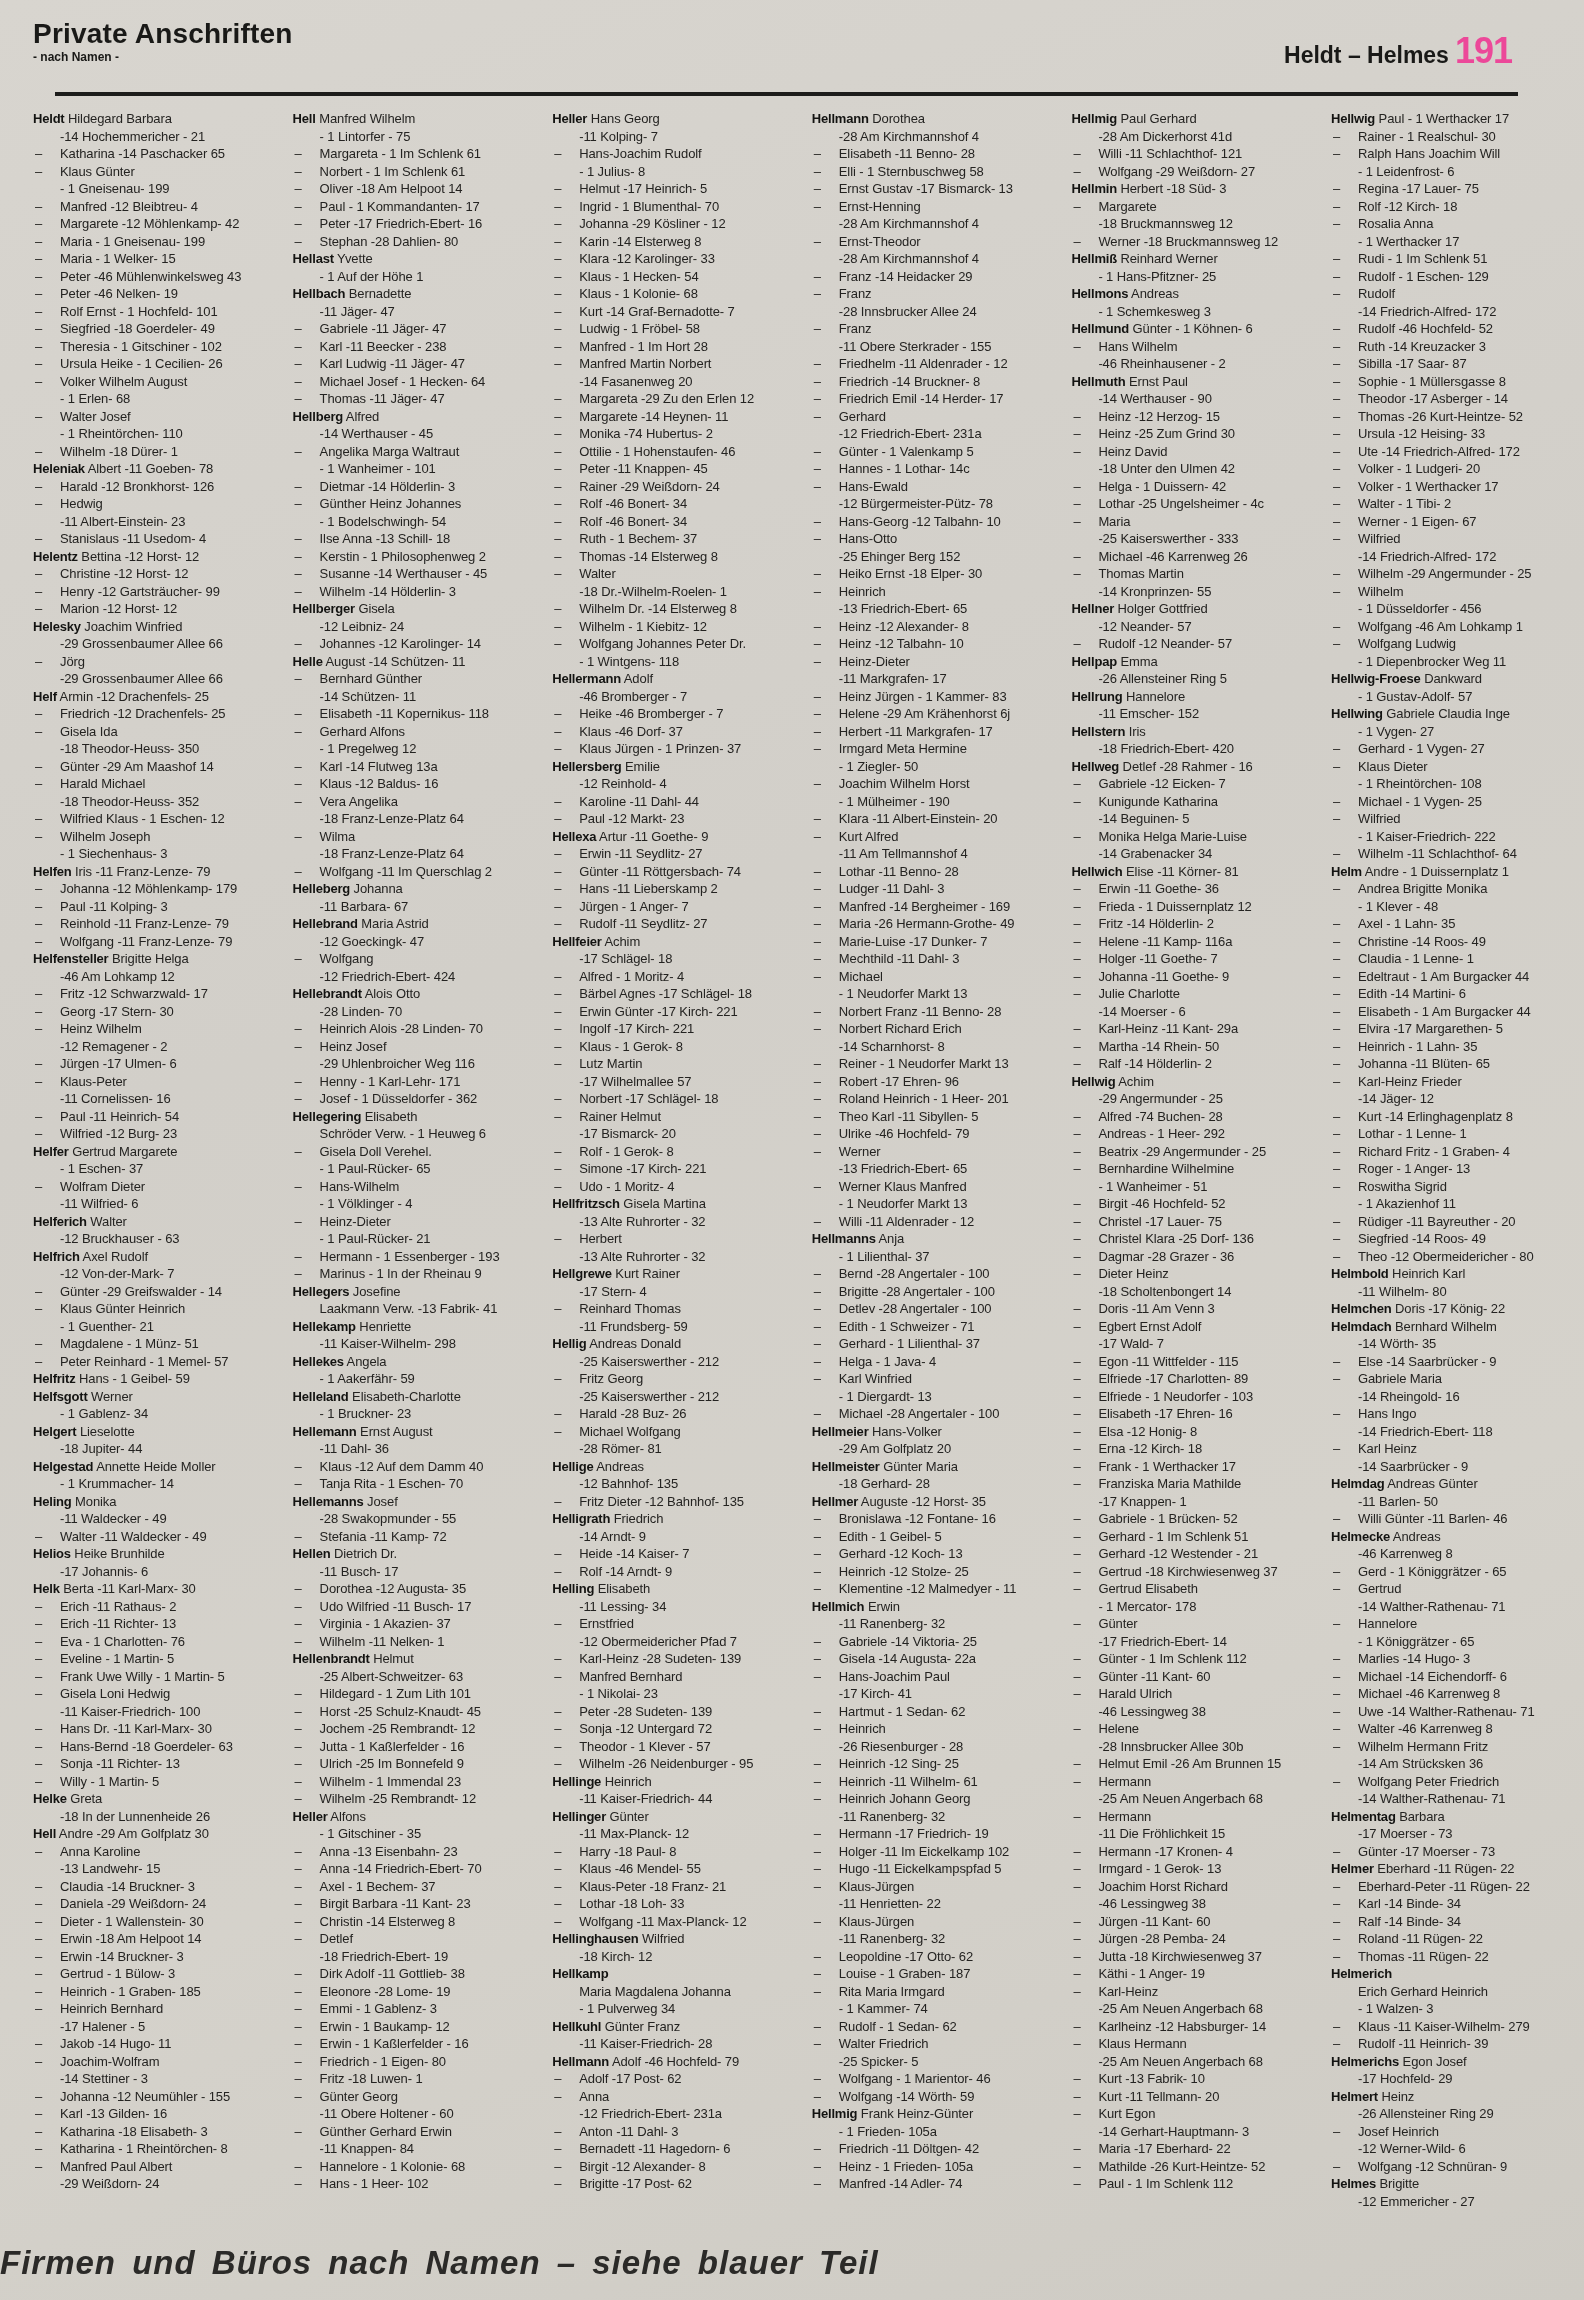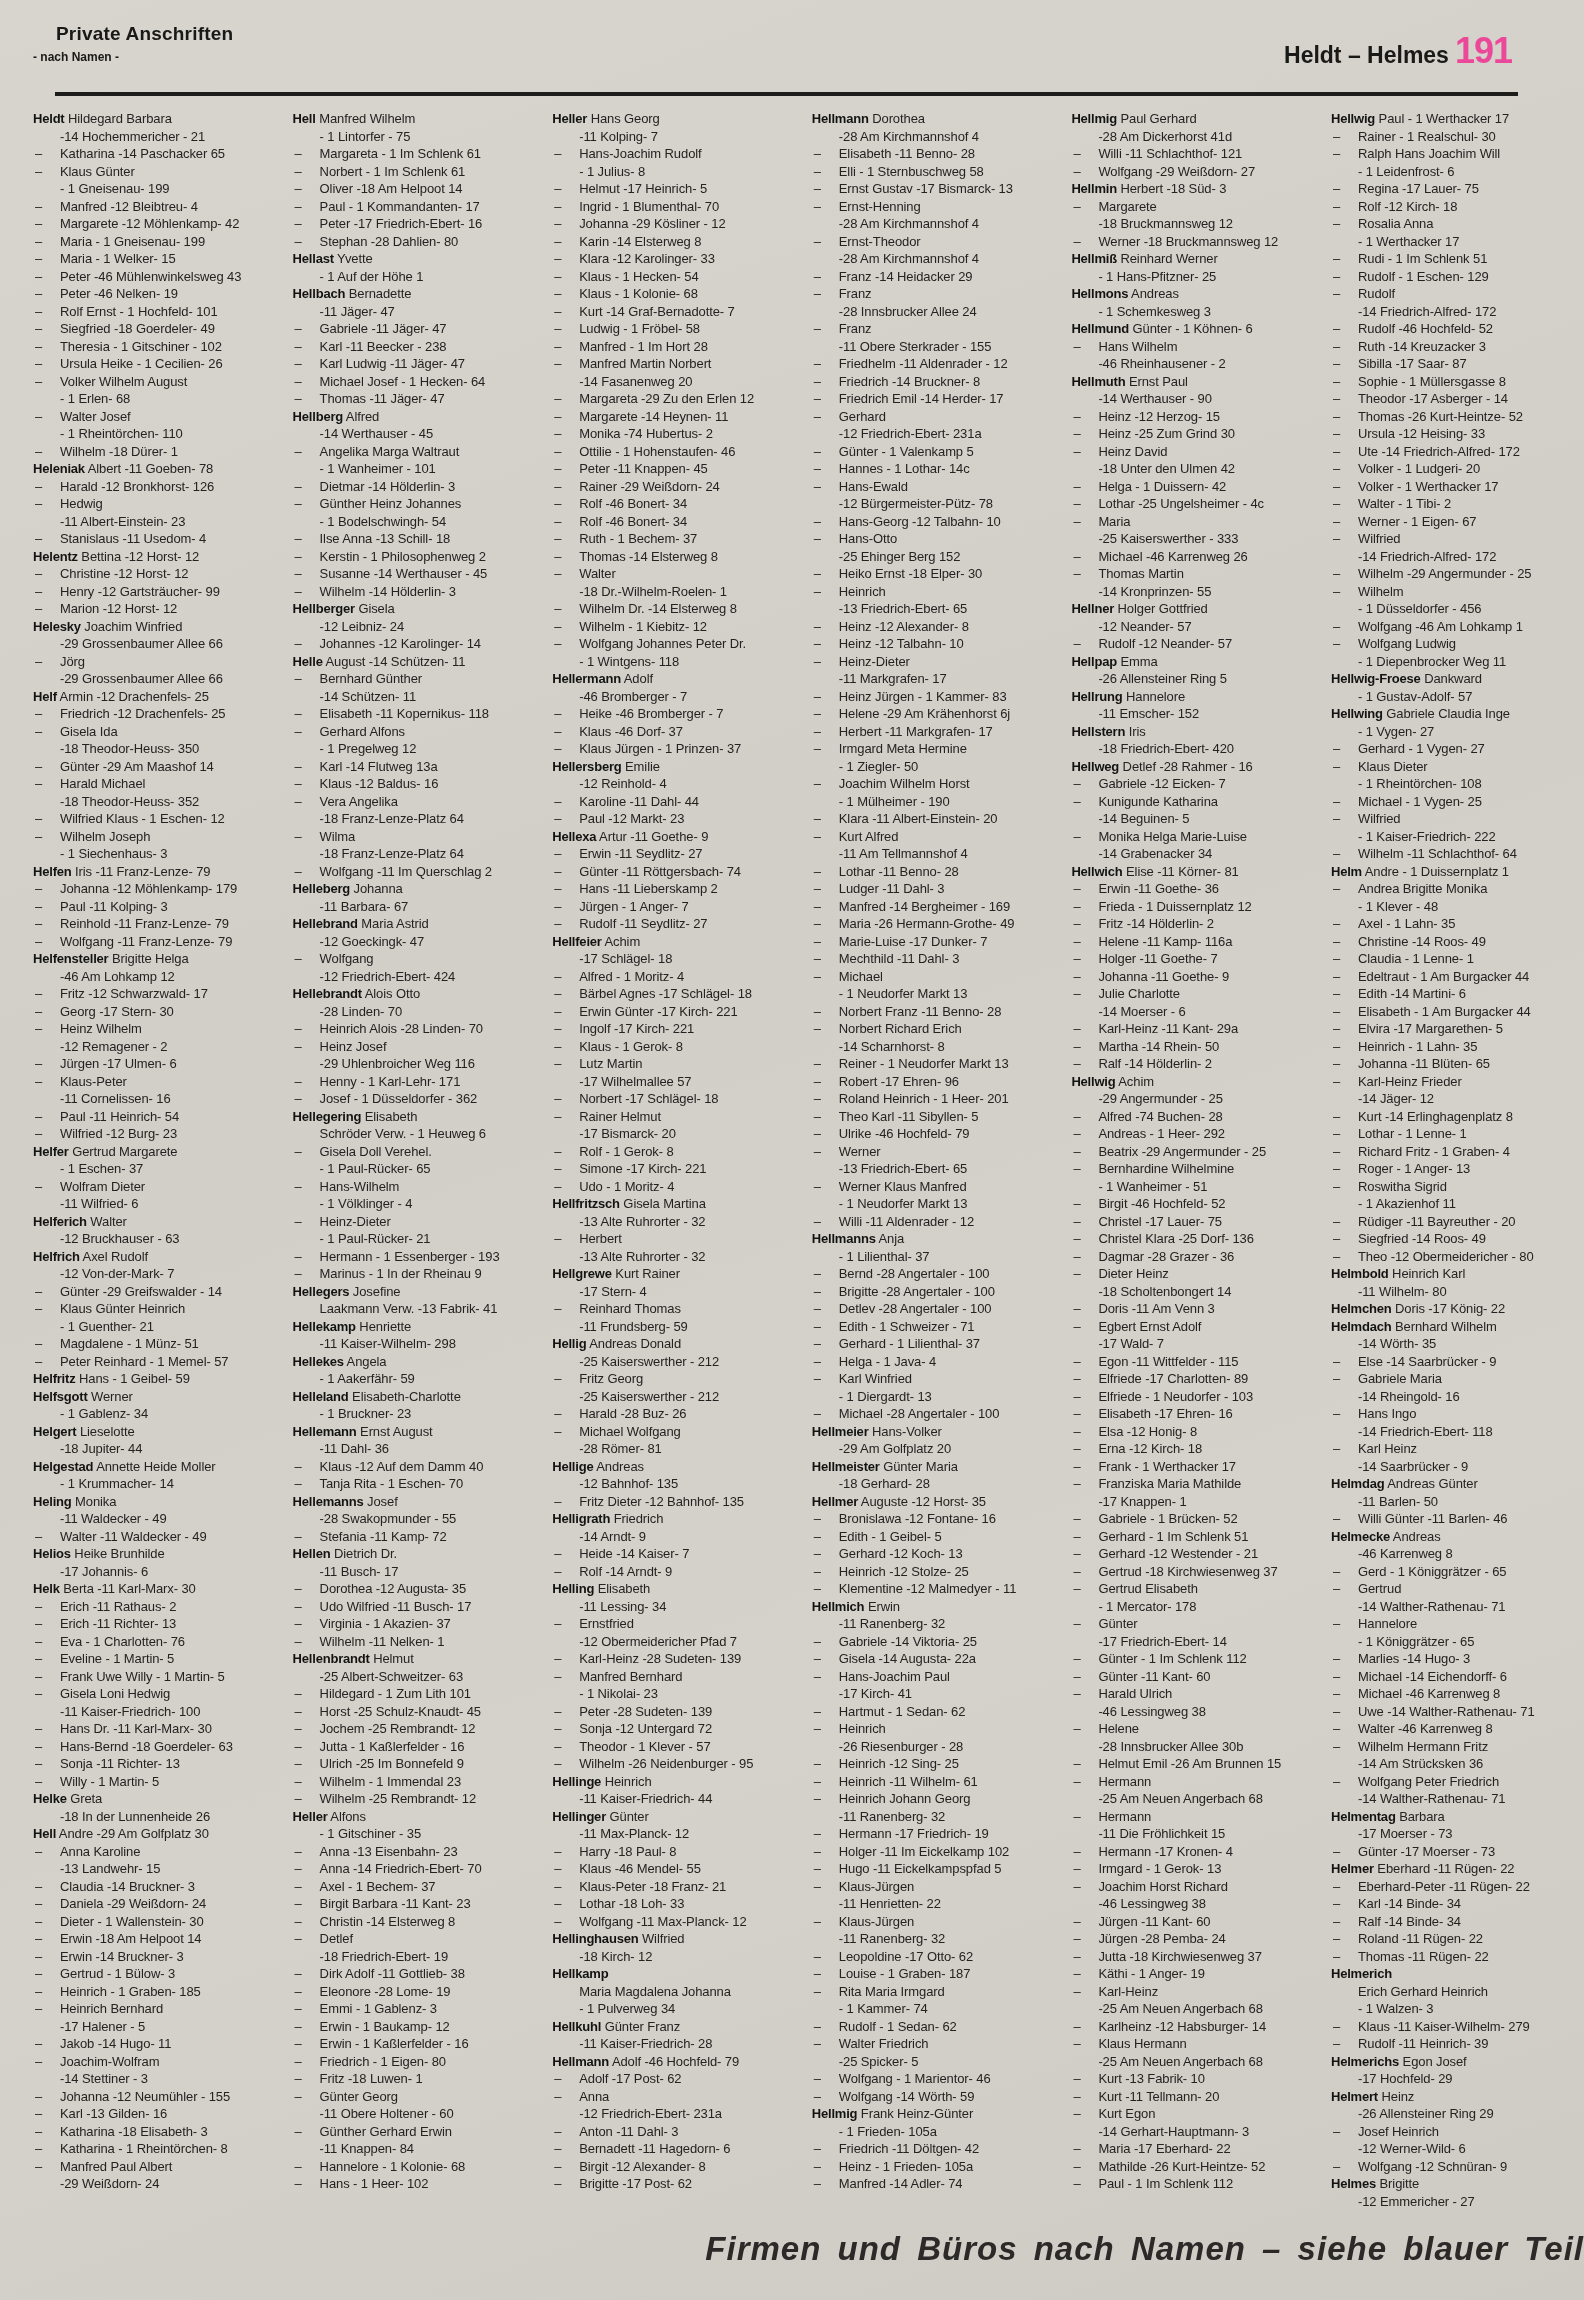--- a/index.html
+++ b/index.html
@@ -4,39 +4,39 @@
 <style>
   html,body{margin:0;padding:0;}
   body{
     width:1584px;height:2300px;
     background:linear-gradient(160deg,#d8d5cf 0%,#d2cfc9 40%,#d5d2cb 70%,#cecbc4 100%);
     font-family:"Liberation Sans","DejaVu Sans",sans-serif;
     color:#22211f;
     overflow:hidden;
   }
   .header{position:relative;height:66px;padding:22px 64px 0 33px;}
-  .title1{font-size:19px;font-weight:bold;letter-spacing:0.2px;line-height:24px;color:#191917;margin-left:23px;}
+  .title1{font-size:28px;font-weight:bold;letter-spacing:0.2px;line-height:24px;color:#191917;}
   .title2{font-size:12px;font-weight:bold;line-height:23px;color:#191917;}
   .pageref{position:absolute;right:72px;top:30px;display:flex;align-items:baseline;gap:6px;}
   .range{font-size:23px;font-weight:bold;color:#191917;}
   .pagenum{font-size:36px;font-weight:bold;letter-spacing:-1px;color:#ec4899;}
   .rule{margin:4px 66px 0 55px;border-top:4px solid #1d1d1b;}
   .columns{display:flex;gap:17px;padding:14px 12px 0 33px;justify-content:space-between;}
   .col{flex:0 0 241px;width:241px;}
   .ln{
     position:relative;white-space:nowrap;overflow:hidden;
     font-size:13px;line-height:17.5px;letter-spacing:-0.1px;color:#242321;
   }
   .ln.h{padding-left:0;}
   .ln.h .sn{font-weight:bold;color:#131311;letter-spacing:-0.2px;}
   .ln.d{padding-left:27px;}
   .ln.i{padding-left:27px;}
   .dash{position:absolute;left:2px;top:0;color:#242321;}
   .footer{
-    text-align:right;margin-top:20px;
+    text-align:left;margin-top:34px;
     font-size:33px;font-weight:bold;font-style:italic;
     letter-spacing:1px;word-spacing:6px;color:#2b2a28;
   }
 </style>
 </head>
 <body>
 
 <div class="header">
   <div class="title1">Private Anschriften</div>
   <div class="title2">- nach Namen -</div>

